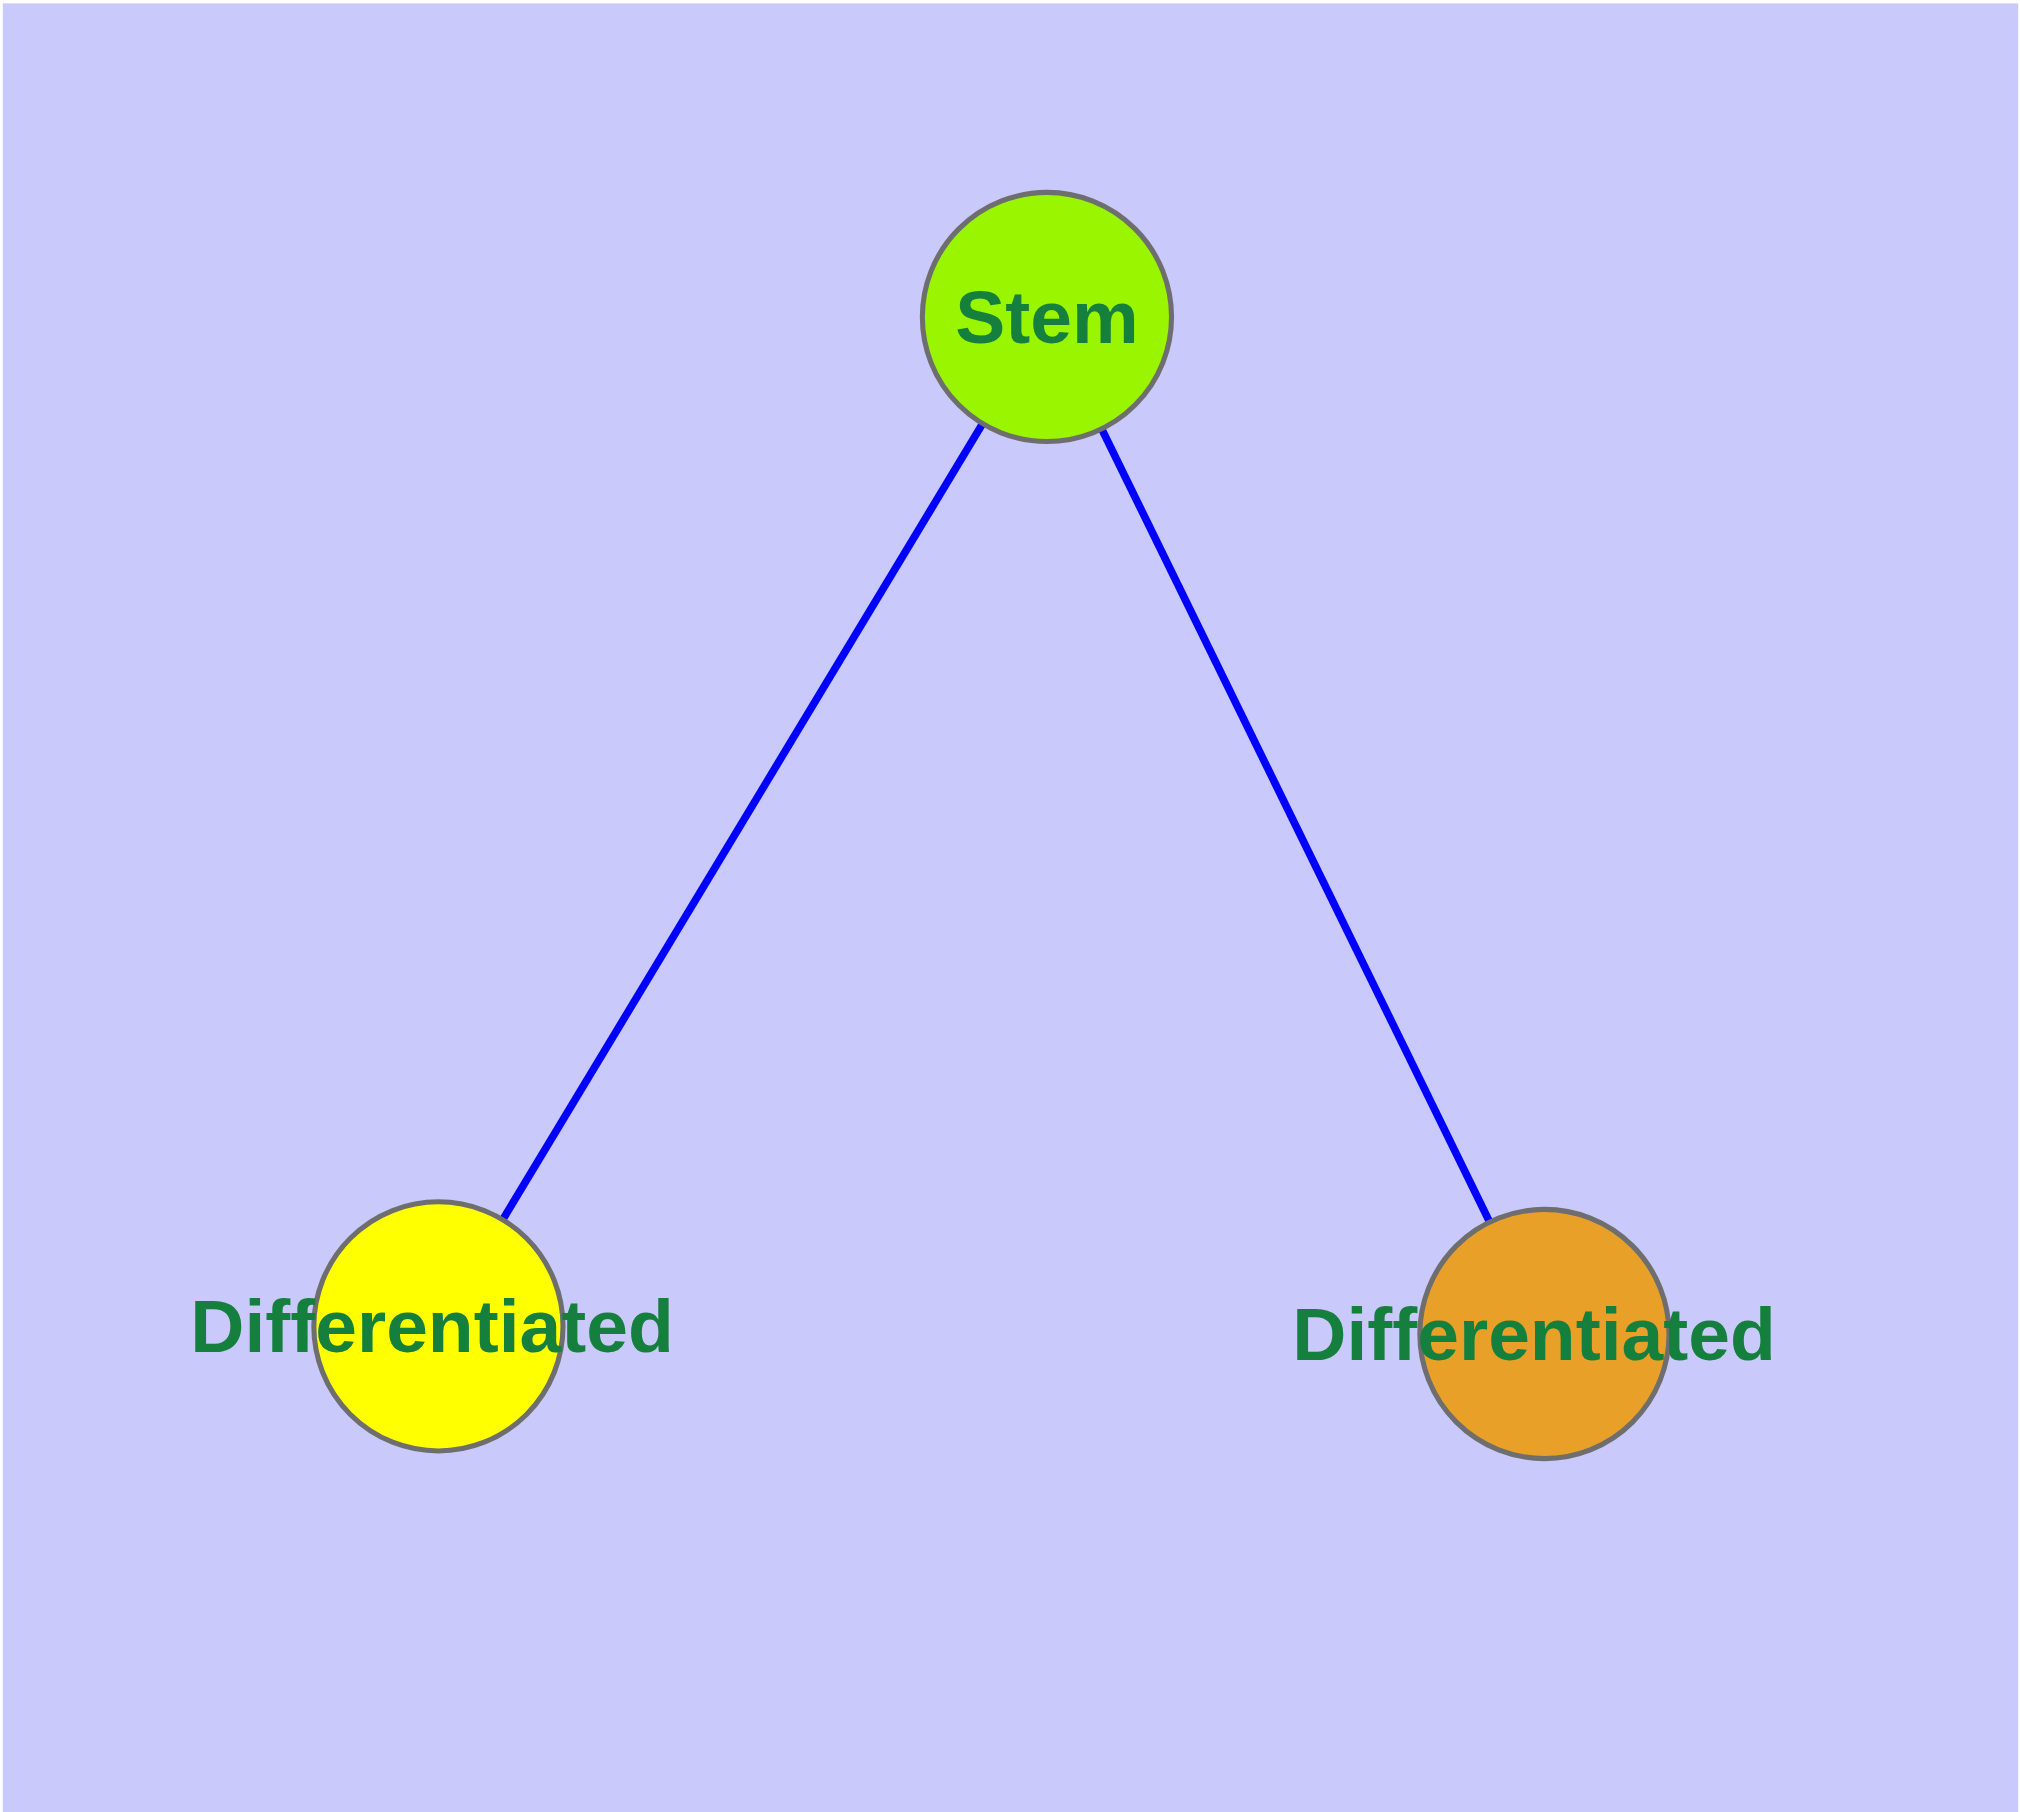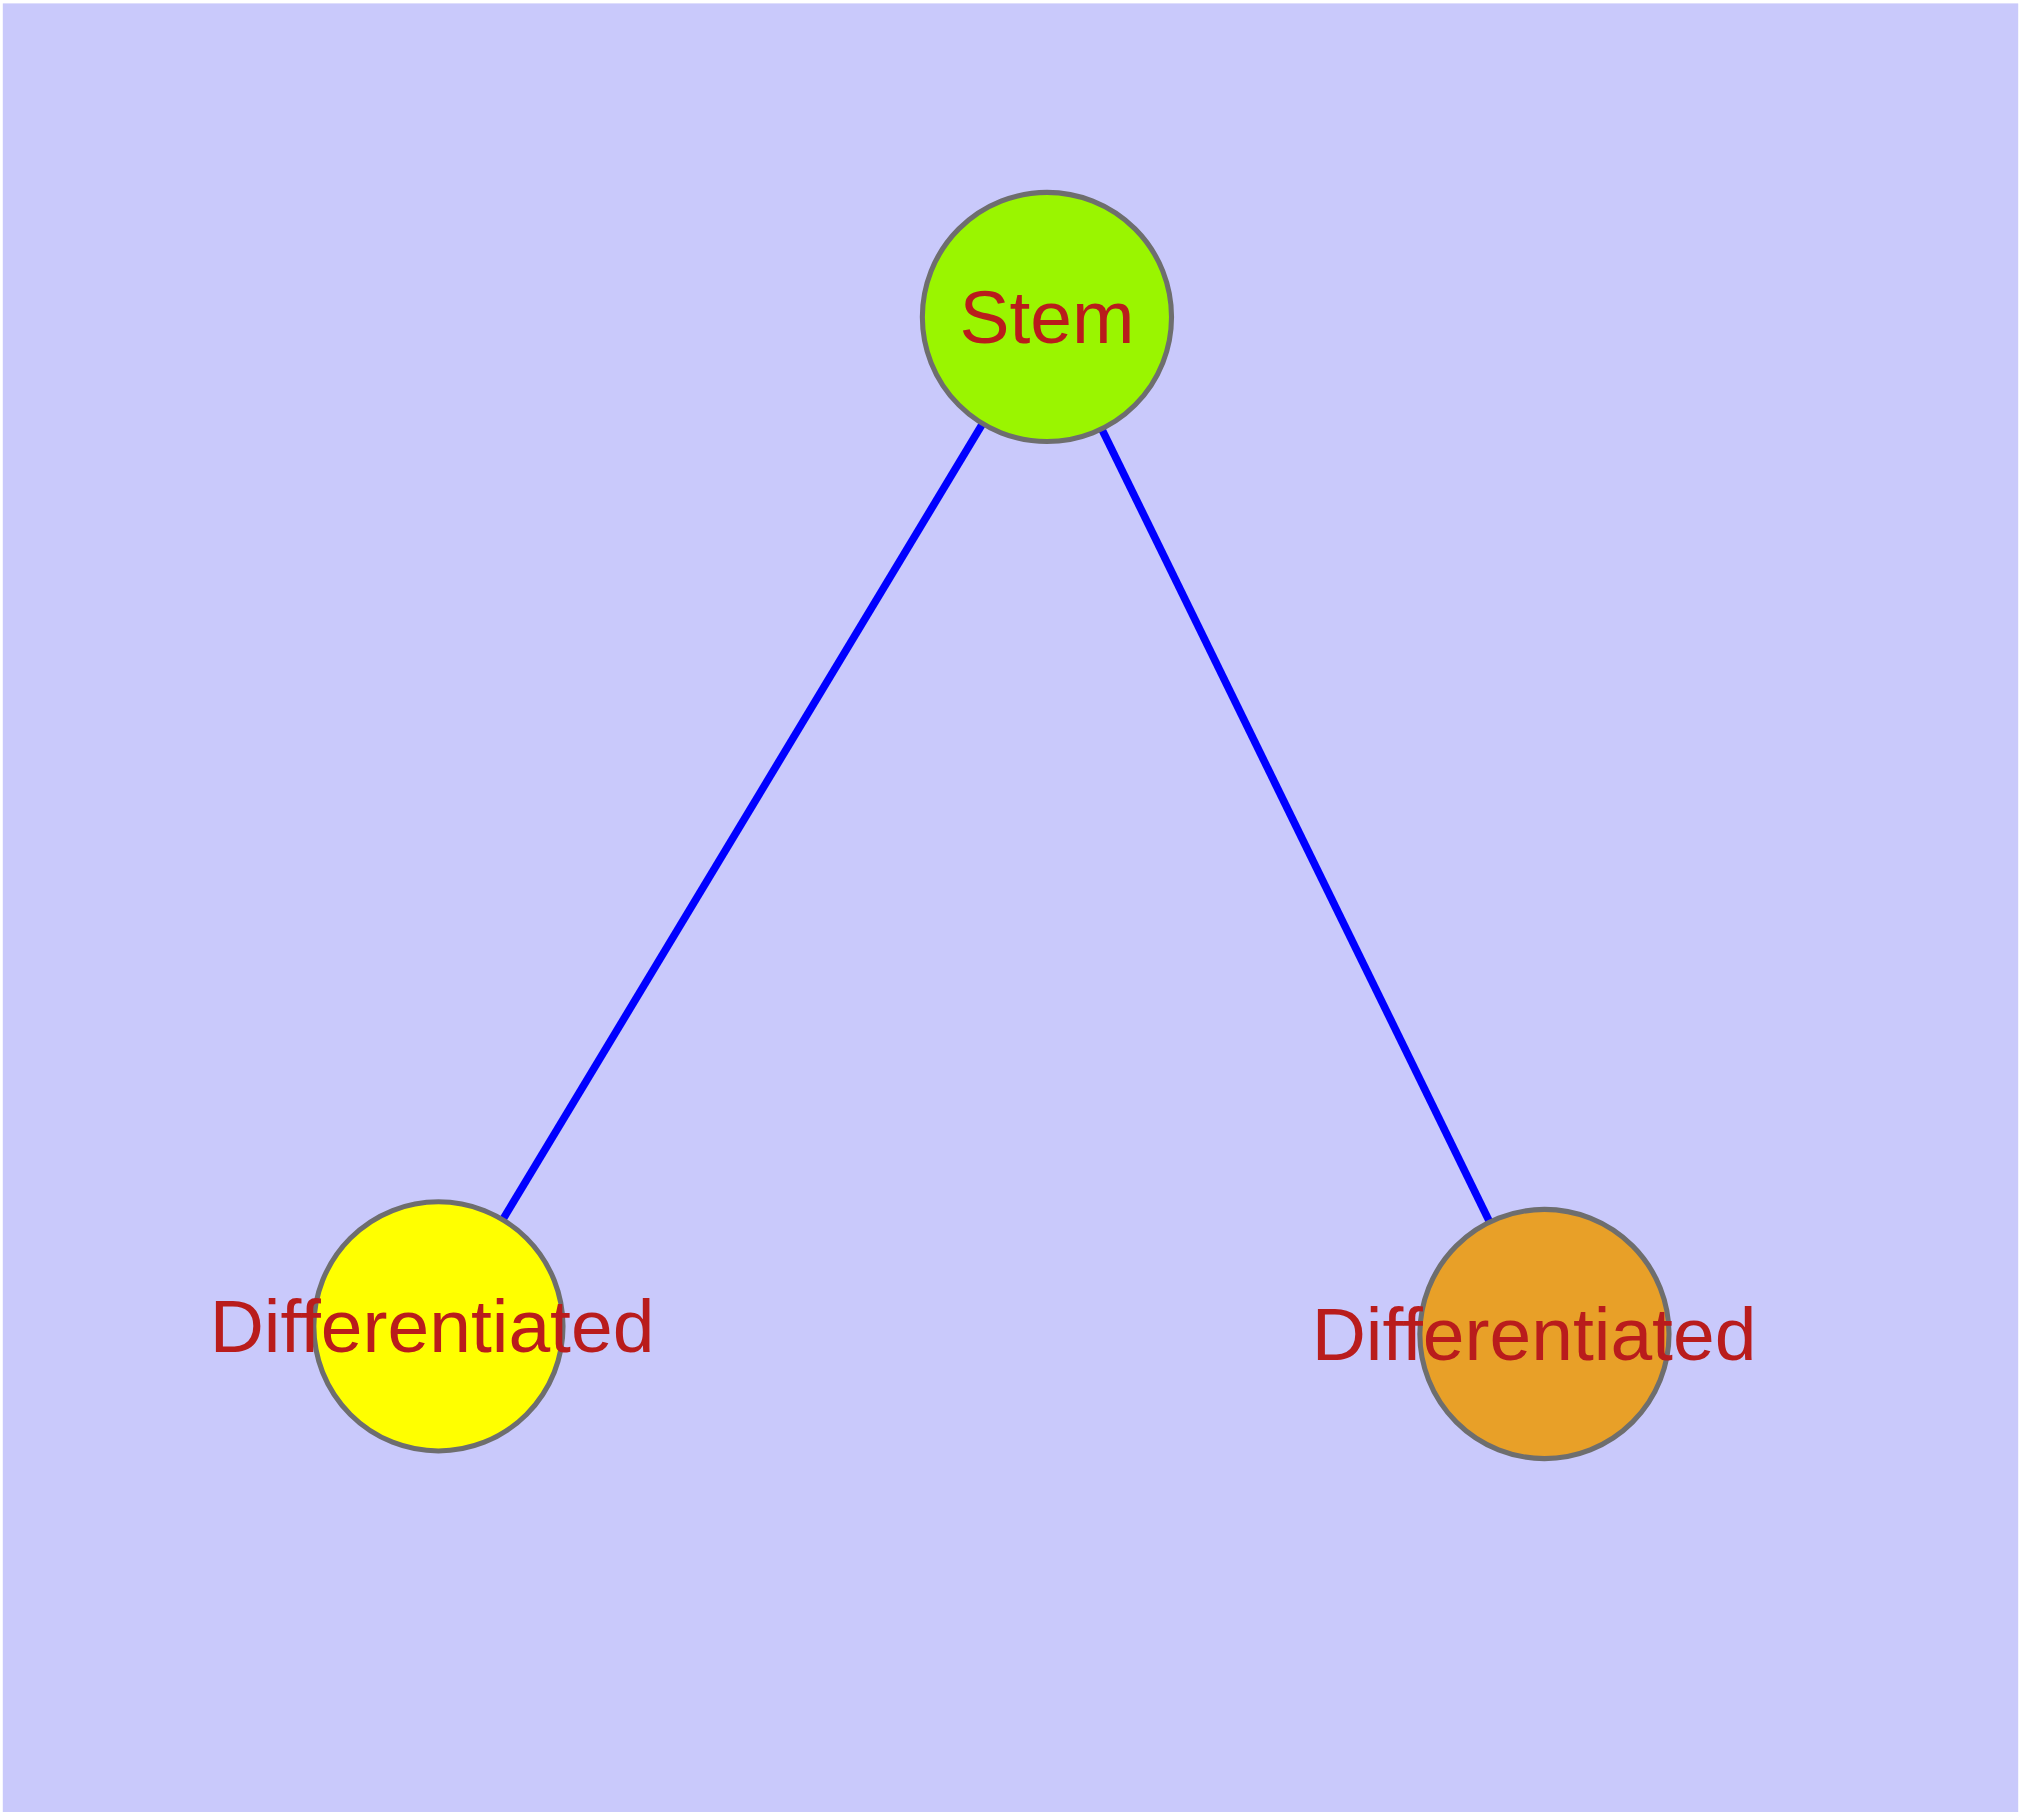--- a/index.html
+++ b/index.html
@@ -20,24 +20,24 @@
   }
   .graph-svg {
     position: absolute;
     left: 0;
     top: 0;
     display: block;
   }
   .node-label {
     position: absolute;
     transform: translate(-50%, -50%);
-    font-weight: 400;
+    font-weight: 700;
     font-size: 75px;
     line-height: 1.26;
-    color: #b91c1c;
+    color: #15803d;
     text-align: center;
     white-space: nowrap;
     pointer-events: none;
   }
   .node-label .line {
     display: block;
     text-align: center;
   }
 </style>
 </head>

